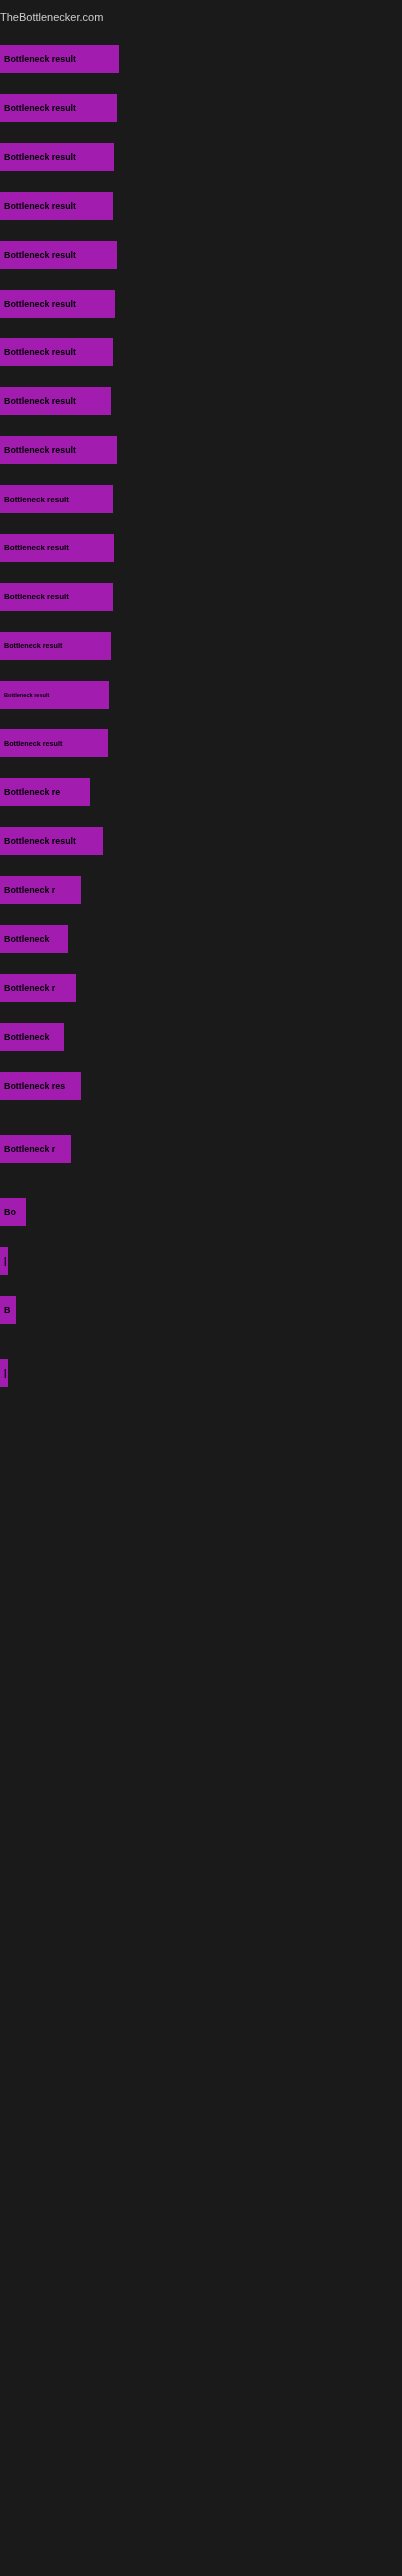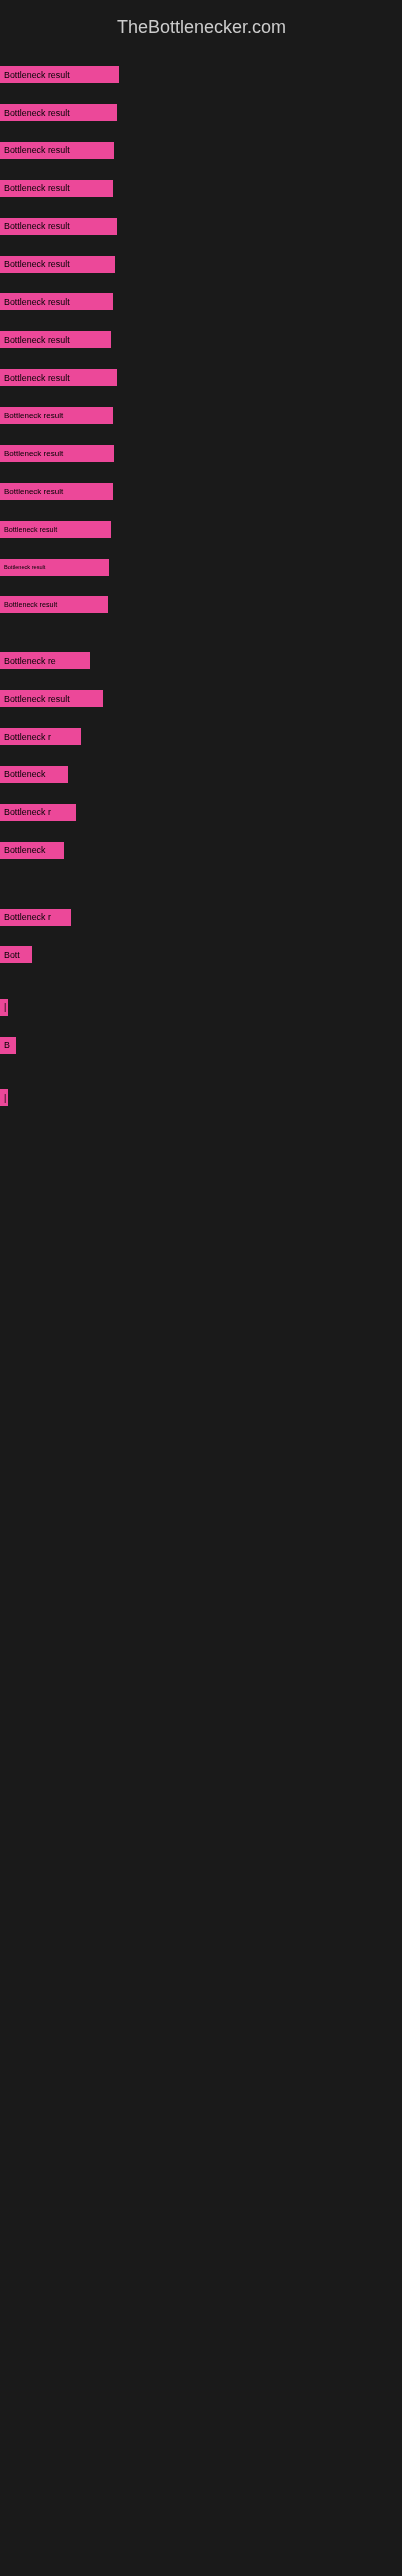--- a/index.html
+++ b/index.html
@@ -10,50 +10,50 @@
 
     body {
       background-color: #1a1a1a;
       width: 403px;
       min-height: 2576px;
       font-family: Arial, sans-serif;
       position: relative;
     }
 
     .site-title {
-      text-align: center;
+      text-align: left;
       color: #cccccc;
-      font-size: 18px;
-      padding: 17px 0;
+      font-size: 11px;
+      padding: 11px 0;
       background-color: #1a1a1a;
     }
 
     .bars-container {
       padding: 8px 0;
     }
 
     .bar-row {
       display: flex;
       align-items: center;
       margin-bottom: 0px;
       padding: 3.2px 0;
       height: auto;
     }
 
     .bar {
-      background-color: #ec4899;
+      background-color: #a21caf;
       color: #000;
       font-size: 8.9px;
-      font-weight: normal;
+      font-weight: bold;
       padding: 2.4px 4px;
       white-space: nowrap;
       overflow: hidden;
       display: flex;
       align-items: center;
-      height: 17px;
+      height: 28px;
     }
 
     
     .bar-row:nth-child(1) .bar  { width: 119px; }
     .bar-row:nth-child(2) .bar  { width: 117px; }
     .bar-row:nth-child(3) .bar  { width: 114px; }
     .bar-row:nth-child(4) .bar  { width: 113px; }
     .bar-row:nth-child(5) .bar  { width: 117px; }
     .bar-row:nth-child(6) .bar  { width: 115px; }
     .bar-row:nth-child(7) .bar  { width: 113px; }
@@ -150,21 +150,21 @@
     <div class="spacer"></div>
     <div class="bar-row">
       <div class="bar" style="width: 109px;">Bottleneck result</div>
     </div>
     <div class="spacer"></div>
     <div class="bar-row">
       <div class="bar" style="width: 108px;">Bottleneck result</div>
     </div>
     <div class="spacer"></div>
     <div class="bar-row">
-      <div class="bar" style="width: 90px; margin-top: 18px;">Bottleneck re</div>
+      <div class="bar" style="width: 90px;">Bottleneck re</div>
     </div>
     <div class="spacer"></div>
     <div class="bar-row">
       <div class="bar" style="width: 103px;">Bottleneck result</div>
     </div>
     <div class="spacer"></div>
     <div class="bar-row">
       <div class="bar" style="width: 81px;">Bottleneck r</div>
     </div>
     <div class="spacer"></div>
@@ -173,30 +173,33 @@
     </div>
     <div class="spacer"></div>
     <div class="bar-row">
       <div class="bar" style="width: 76px;">Bottleneck r</div>
     </div>
     <div class="spacer"></div>
     <div class="bar-row">
       <div class="bar" style="width: 64px;">Bottleneck</div>
     </div>
     <div class="spacer"></div>
+    <div class="bar-row">
+      <div class="bar" style="width: 81px;">Bottleneck res</div>
+    </div>
     <div class="spacer"></div>
     <div class="spacer"></div>
     <div class="bar-row">
       <div class="bar" style="width: 71px;">Bottleneck r</div>
     </div>
     <div class="spacer"></div>
-    <div class="bar-row">
-      <div class="bar" style="width: 32px;">Bott</div>
-    </div>
-    <div class="spacer"></div>
+    <div class="spacer"></div>
+    <div class="bar-row">
+      <div class="bar" style="width: 26px;">Bo</div>
+    </div>
     <div class="spacer"></div>
     <div class="bar-row">
       <div class="bar" style="width: 6.4px;">|</div>
     </div>
     <div class="spacer"></div>
     <div class="bar-row">
       <div class="bar" style="width: 16px;">B</div>
     </div>
     <div class="spacer"></div>
     <div class="spacer"></div>

